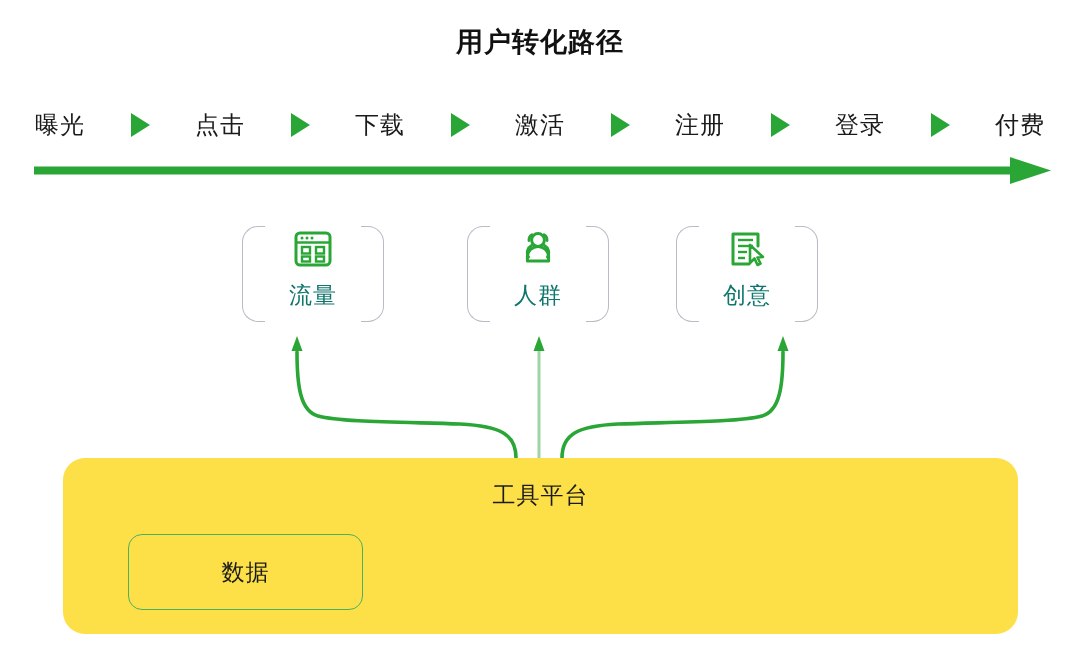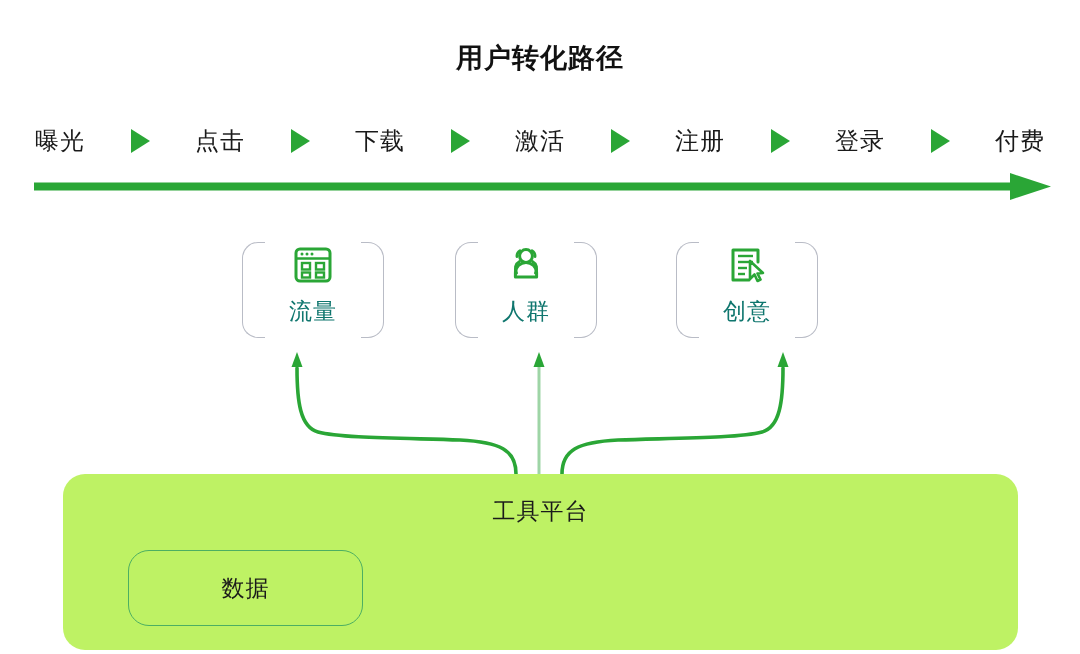--- a/index.html
+++ b/index.html
@@ -11,21 +11,20 @@
     height: 654px;
     background: #ffffff;
     font-family: "Liberation Sans", "DejaVu Sans", sans-serif;
     color: #1a1a1a;
     overflow: hidden;
   }
   #canvas {
     position: relative;
     width: 1080px;
     height: 574px;
-    margin-top: 16px;
   }
 
   
   #title {
     position: absolute;
     top: 24px;
     left: 0;
     width: 1080px;
     text-align: center;
     font-size: 27px;
@@ -71,21 +70,21 @@
   }
 
   
   .pillar {
     position: absolute;
     top: 224px;
     width: 150px;
     height: 98px;
   }
   #pillar-0 { left: 238px; }
-  #pillar-1 { left: 451px; }
+  #pillar-1 { left: 463px; }
   #pillar-2 { left: 672px; }
 
   .bracket {
     position: absolute;
     top: 2px;
     width: 22px;
     height: 94px;
     border: 1.6px solid #b9bcc6;
   }
   .bracket-left {
@@ -130,21 +129,21 @@
     height: 135px;
   }
 
   
   #platform {
     position: absolute;
     left: 63px;
     top: 458px;
     width: 955px;
     height: 176px;
-    background: #bef264;
+    background: #fde047;
     border-radius: 22px;
   }
   #platform-title {
     position: absolute;
     top: 22px;
     left: 0;
     width: 955px;
     text-align: center;
     font-size: 23px;
     color: #1a1a1a;
@@ -156,21 +155,21 @@
     left: 65px;
     width: 825px;
     height: 76px;
     display: flex;
     justify-content: space-between;
   }
   .platform-item {
     width: 235px;
     height: 76px;
     border: 1.5px solid #4CAF62;
-    border-radius: 21px;
+    border-radius: 14px;
     display: flex;
     align-items: center;
     justify-content: center;
     font-size: 23px;
     color: #1a1a1a;
     letter-spacing: 1px;
     box-sizing: border-box;
     background: transparent;
   }
 </style>

